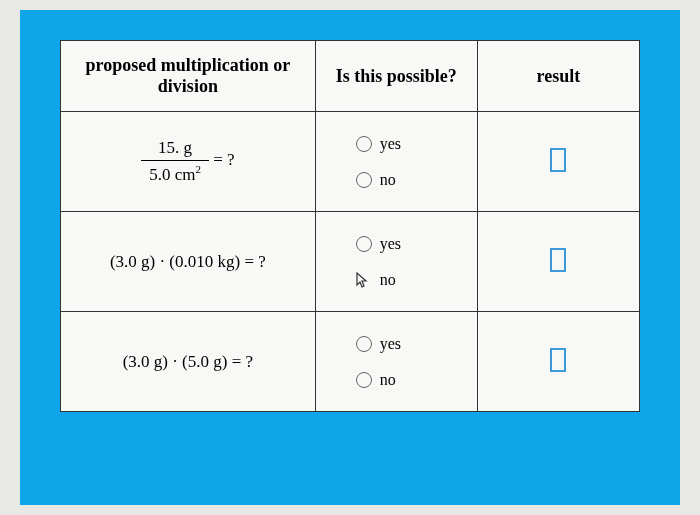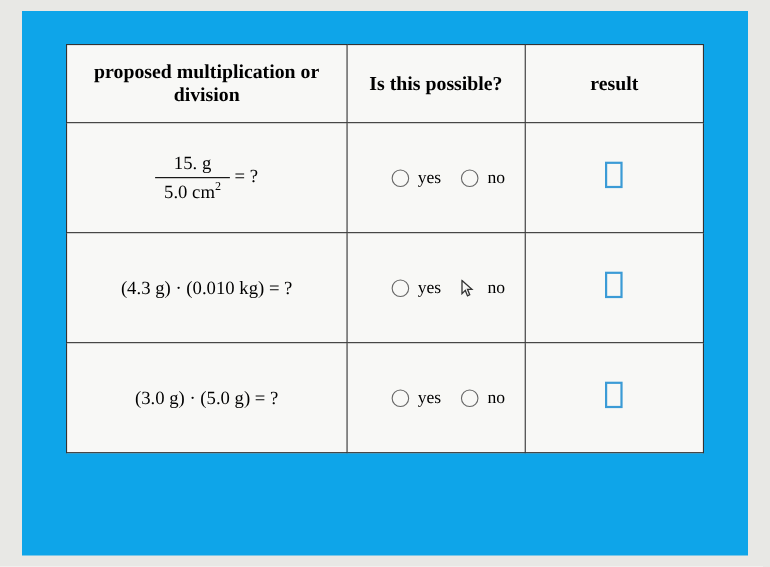--- a/index.html
+++ b/index.html
@@ -53,20 +53,21 @@
       display: block;
       border-bottom: 1px solid #000;
       padding: 0 8px 2px;
     }
     .frac-den {
       display: block;
       padding: 2px 8px 0;
     }
     .radio-group {
       display: flex;
+      flex-direction: column;
       gap: 18px;
       align-items: flex-start;
       padding-left: 30px;
     }
     .radio-option {
       display: flex;
       align-items: center;
       gap: 8px;
       font-size: 16px;
       cursor: pointer;
@@ -129,21 +130,21 @@
               <span>no</span>
             </div>
           </div>
         </td>
         <td>
           <span class="result-box"></span>
         </td>
       </tr>
 
       <tr>
-        <td class="formula-cell">(4.3 g) · (0.010 kg) = ?</td>
+        <td class="formula-cell">(3.0 g) · (0.010 kg) = ?</td>
         <td>
           <div class="radio-group">
             <div class="radio-option">
               <span class="radio-circle"></span>
               <span>yes</span>
             </div>
             <div class="radio-option">
               <span class="cursor-icon">
                 <svg width="14" height="16" viewBox="0 0 14 16">
                     <path d="M1 1 L1 13 L4 10 L6 15 L8 14 L6 9 L10 9 Z" fill="none" stroke="#333" stroke-width="1.2"></path>

